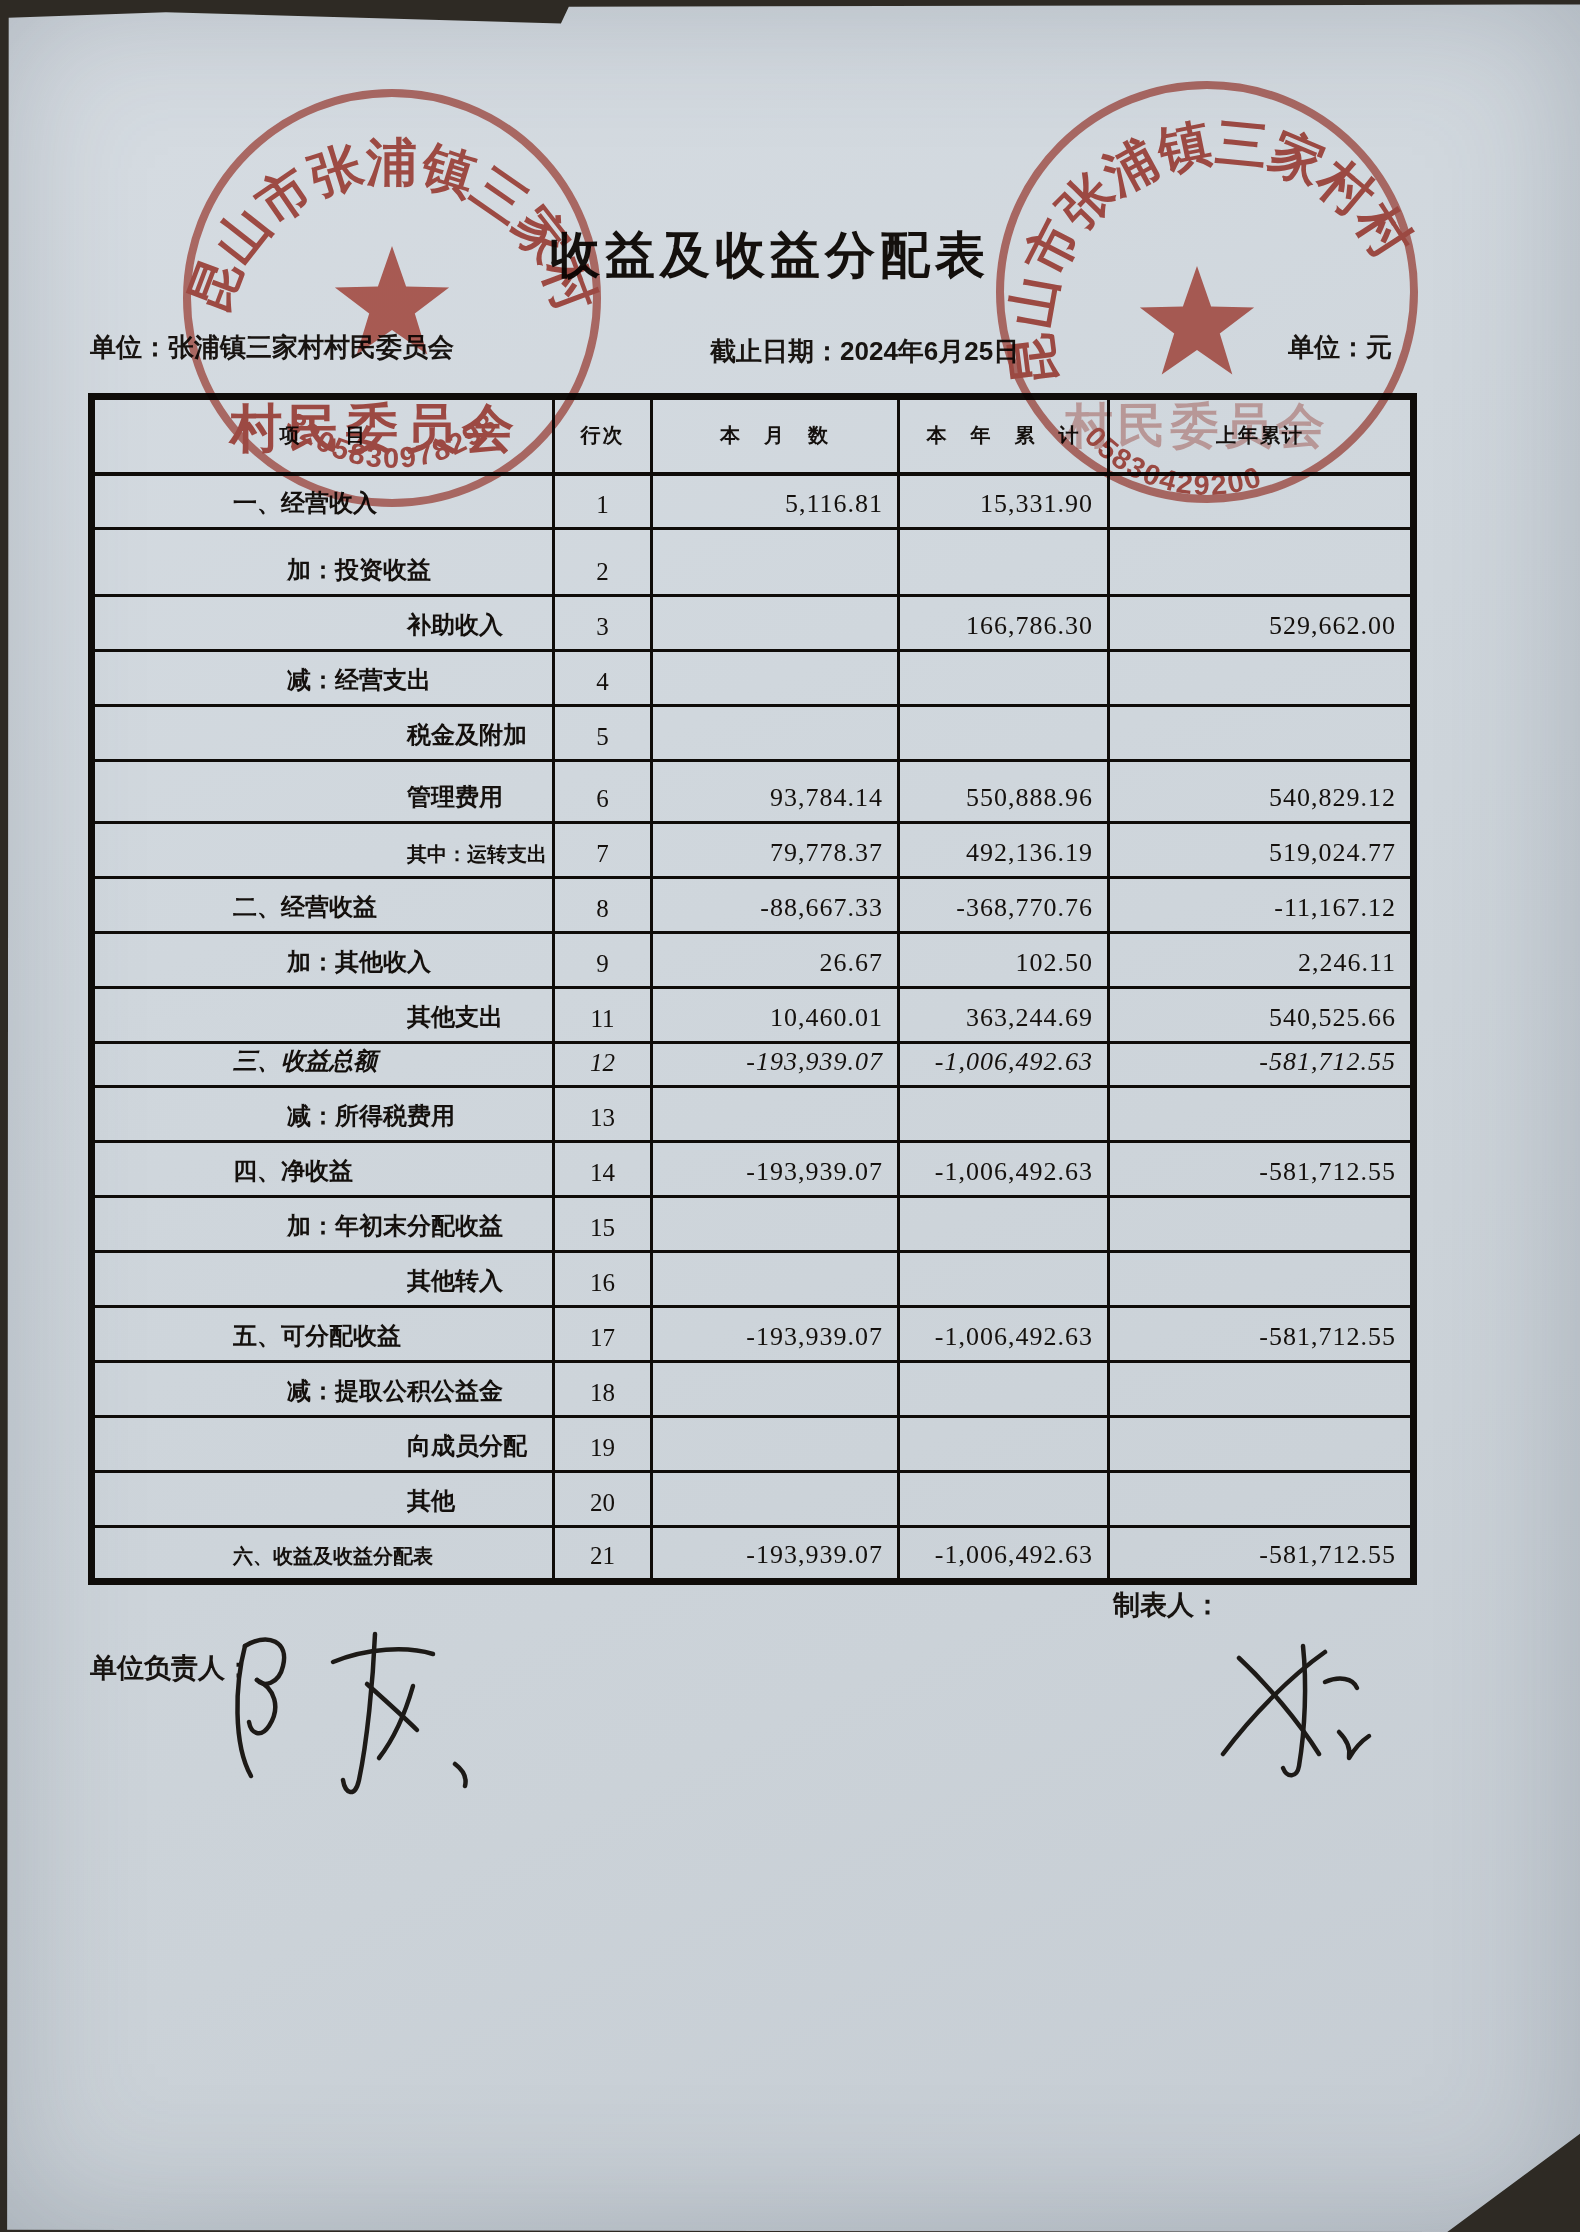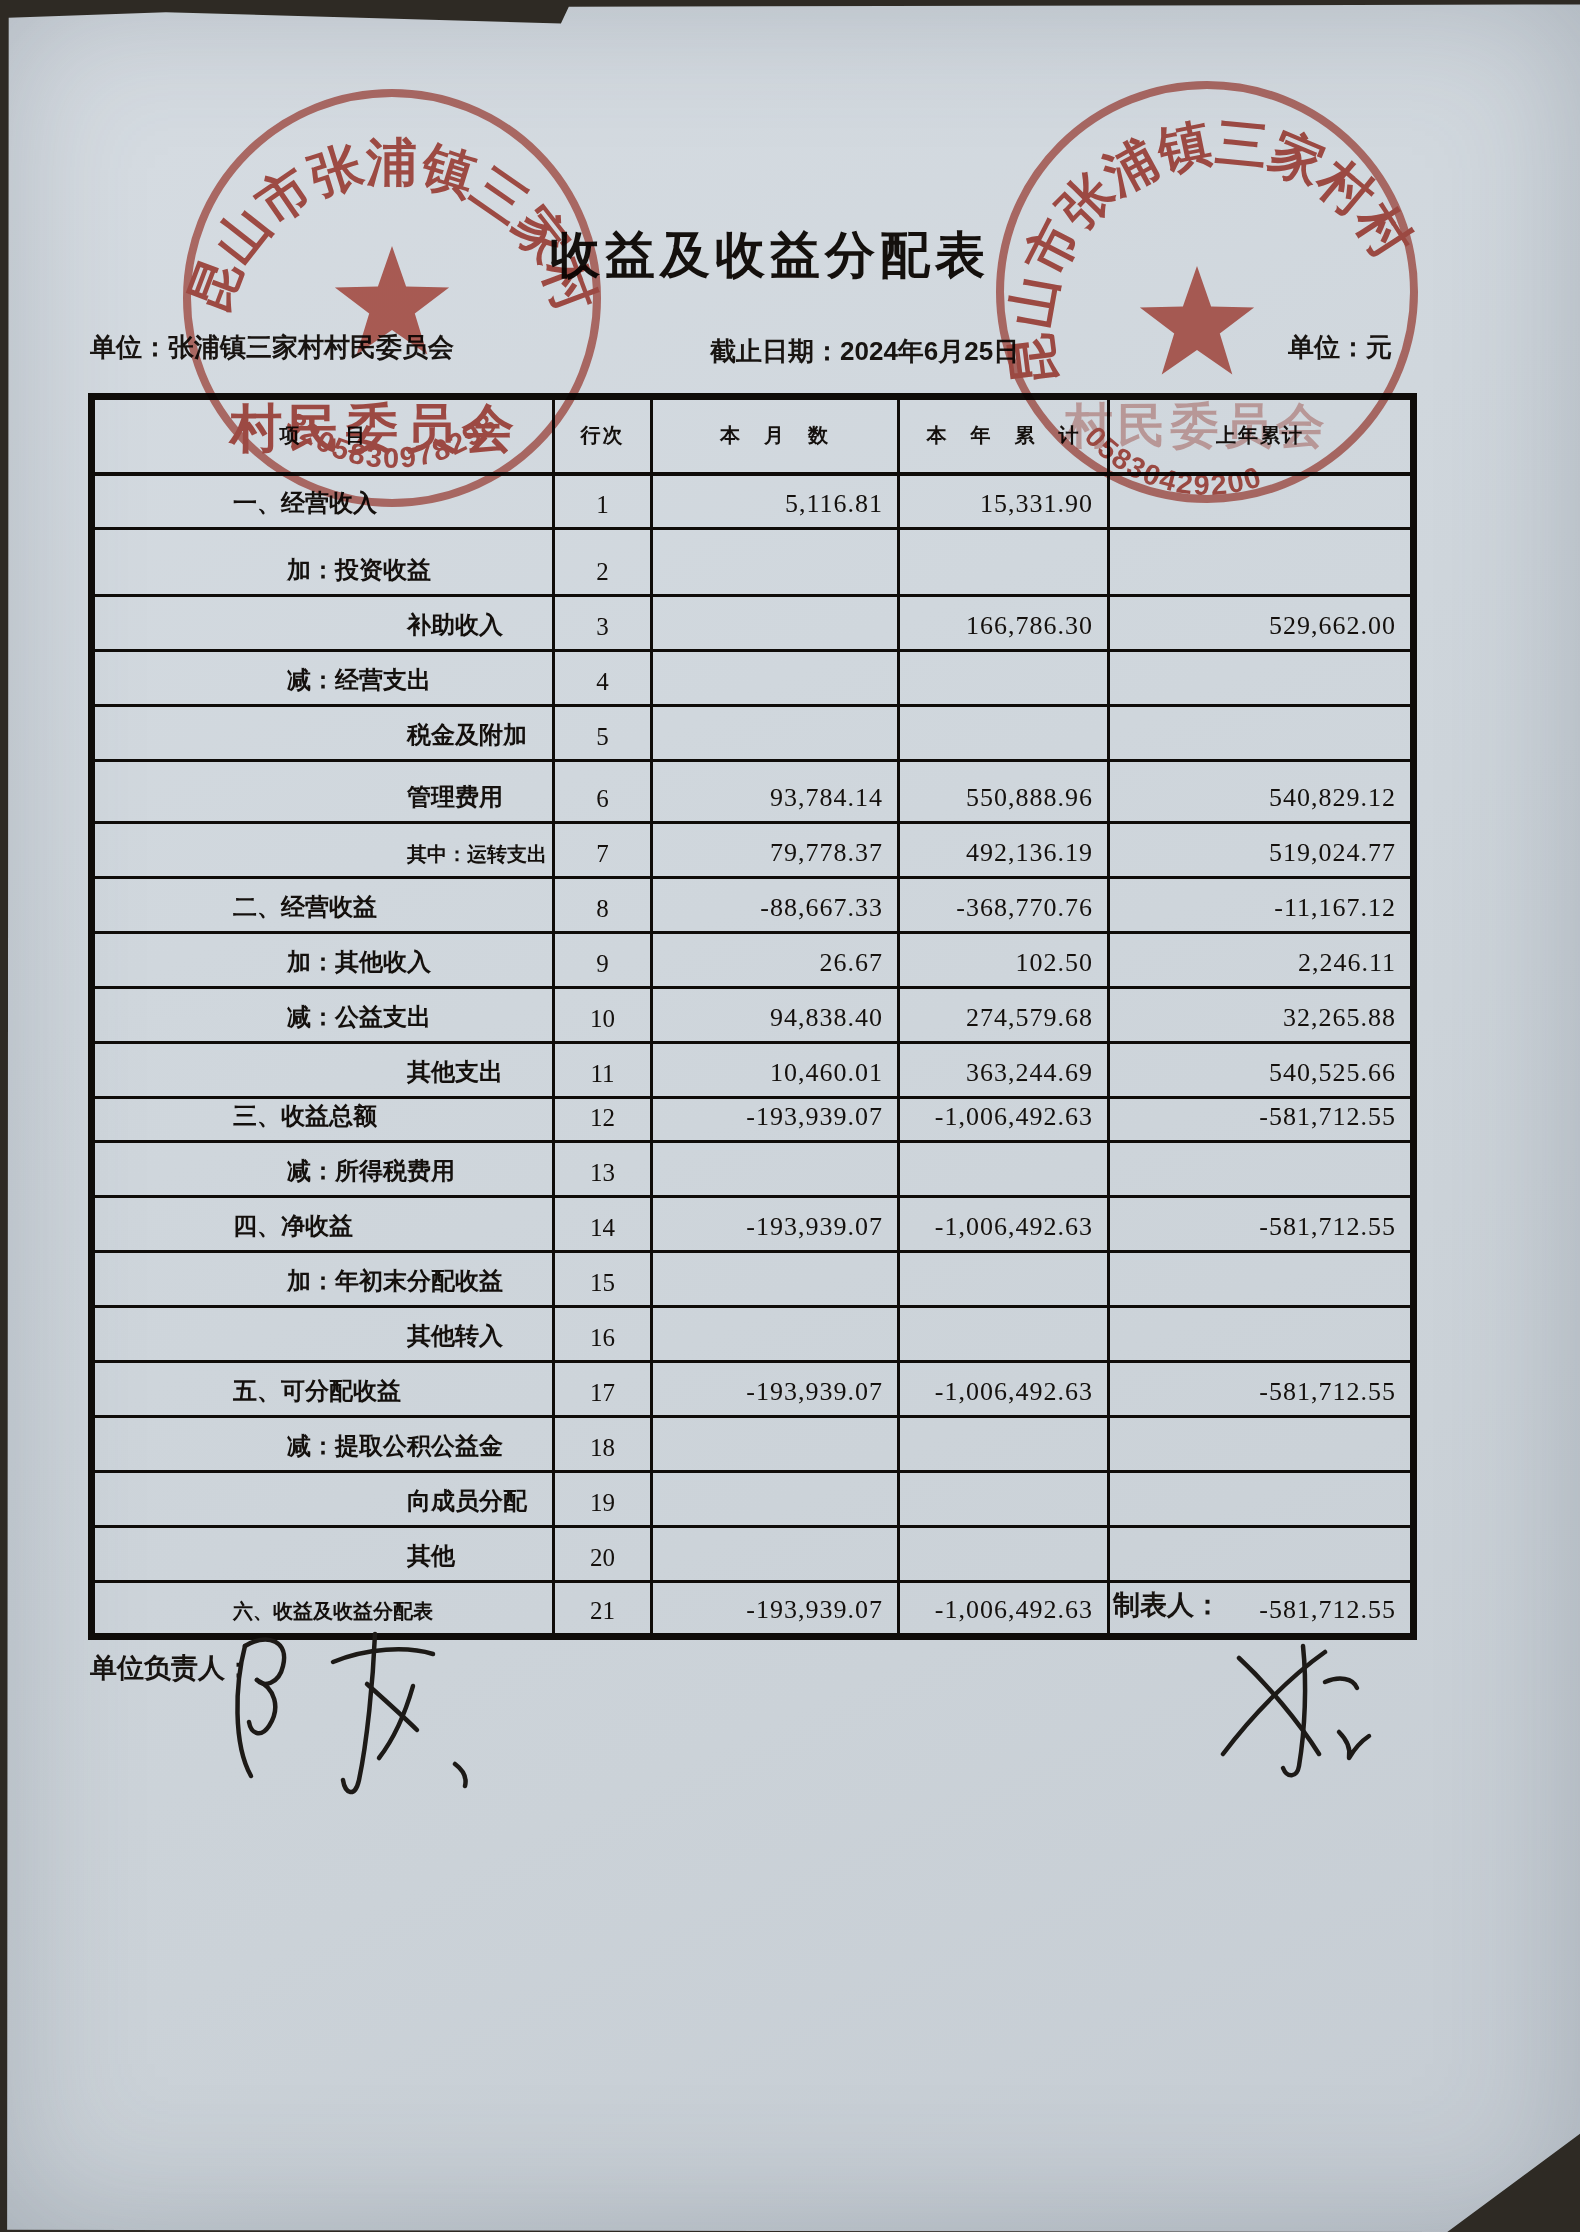--- a/index.html
+++ b/index.html
@@ -136,34 +136,27 @@
           <td class="cell-num">-11,167.12</td>
         </tr>
         <tr style="height: 55px;">
           <td class="cell-item ind-2">加：其他收入</td>
           <td class="cell-line">9</td>
           <td class="cell-num">26.67</td>
           <td class="cell-num">102.50</td>
           <td class="cell-num">2,246.11</td>
         </tr>
         <tr style="height: 55px;">
-          <td class="cell-item ind-2">减：公益支出</td>
-          <td class="cell-line">10</td>
-          <td class="cell-num">94,838.40</td>
-          <td class="cell-num">274,579.68</td>
-          <td class="cell-num">32,265.88</td>
-        </tr>
-        <tr style="height: 55px;">
           <td class="cell-item ind-3">其他支出</td>
           <td class="cell-line">11</td>
           <td class="cell-num">10,460.01</td>
           <td class="cell-num">363,244.69</td>
           <td class="cell-num">540,525.66</td>
         </tr>
-        <tr style="height: 44px;">
+        <tr style="height: 44px; font-style: italic;">
           <td class="cell-item ind-1">三、收益总额</td>
           <td class="cell-line">12</td>
           <td class="cell-num">-193,939.07</td>
           <td class="cell-num">-1,006,492.63</td>
           <td class="cell-num">-581,712.55</td>
         </tr>
         <tr style="height: 55px;">
           <td class="cell-item ind-2">减：所得税费用</td>
           <td class="cell-line">13</td>
           <td class="cell-num"></td>

